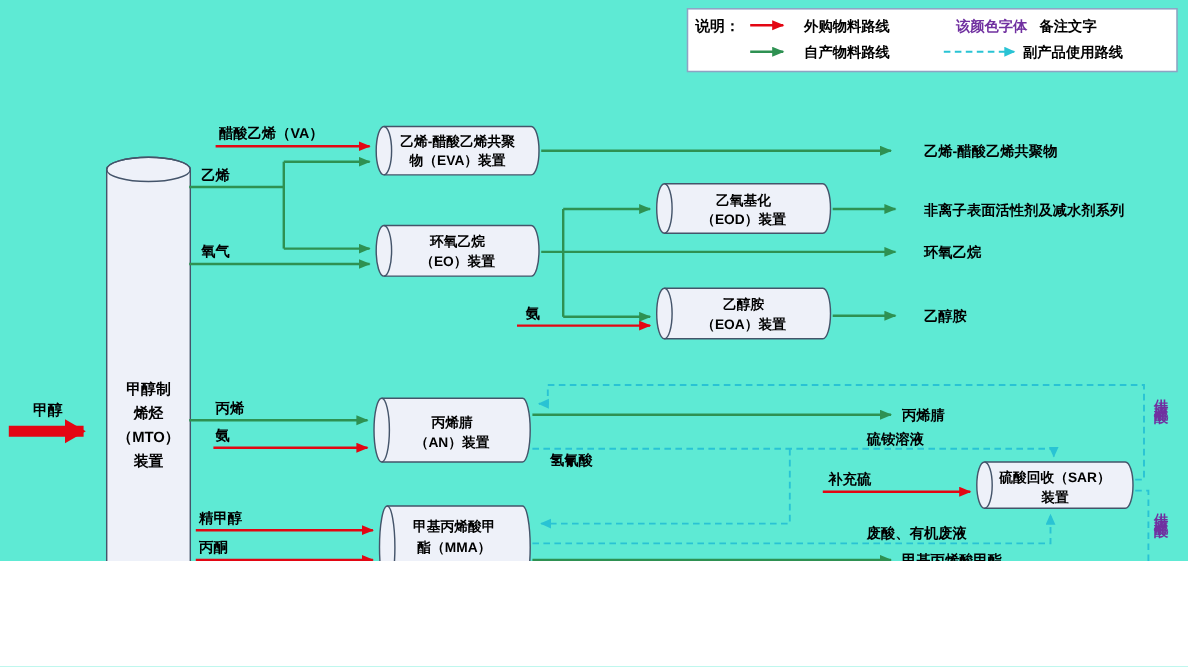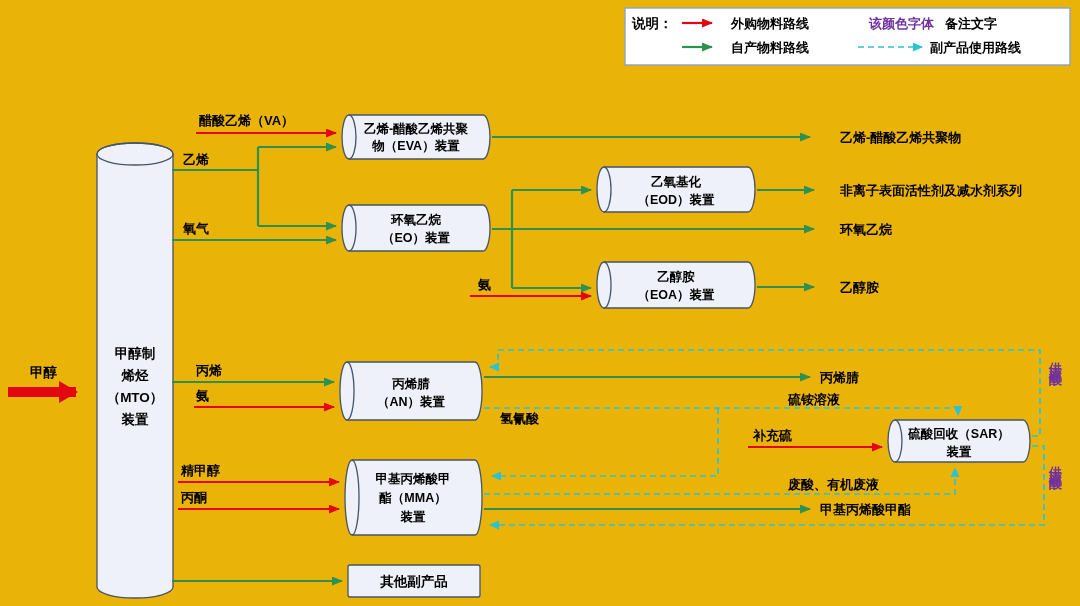--- a/index.html
+++ b/index.html
@@ -1,16 +1,16 @@
 <!DOCTYPE html>
 <html><head>
 <meta charset="utf-8">
 <style>
   html,body{margin:0;padding:0;background:#fff;}
-  .stage{position:relative;width:1080px;height:606px;background:#eab308;
+  .stage{position:relative;width:1080px;height:510px;background:#5eead4;
          font-family:"Liberation Sans",sans-serif;overflow:hidden;}
   svg{position:absolute;left:0;top:0;}
   svg text{font-family:"Liberation Sans",sans-serif;font-weight:bold;fill:#000;}
   .t13{font-size:13px;}
   .t14{font-size:13.5px;}
   .t12{font-size:12.5px;}
   .tc{text-anchor:middle;}
   .purple{fill:#7030a0;}
   .gl{stroke:#2e9152;stroke-width:2.2;fill:none;}
   .rl{stroke:#e30613;stroke-width:2.2;fill:none;}

